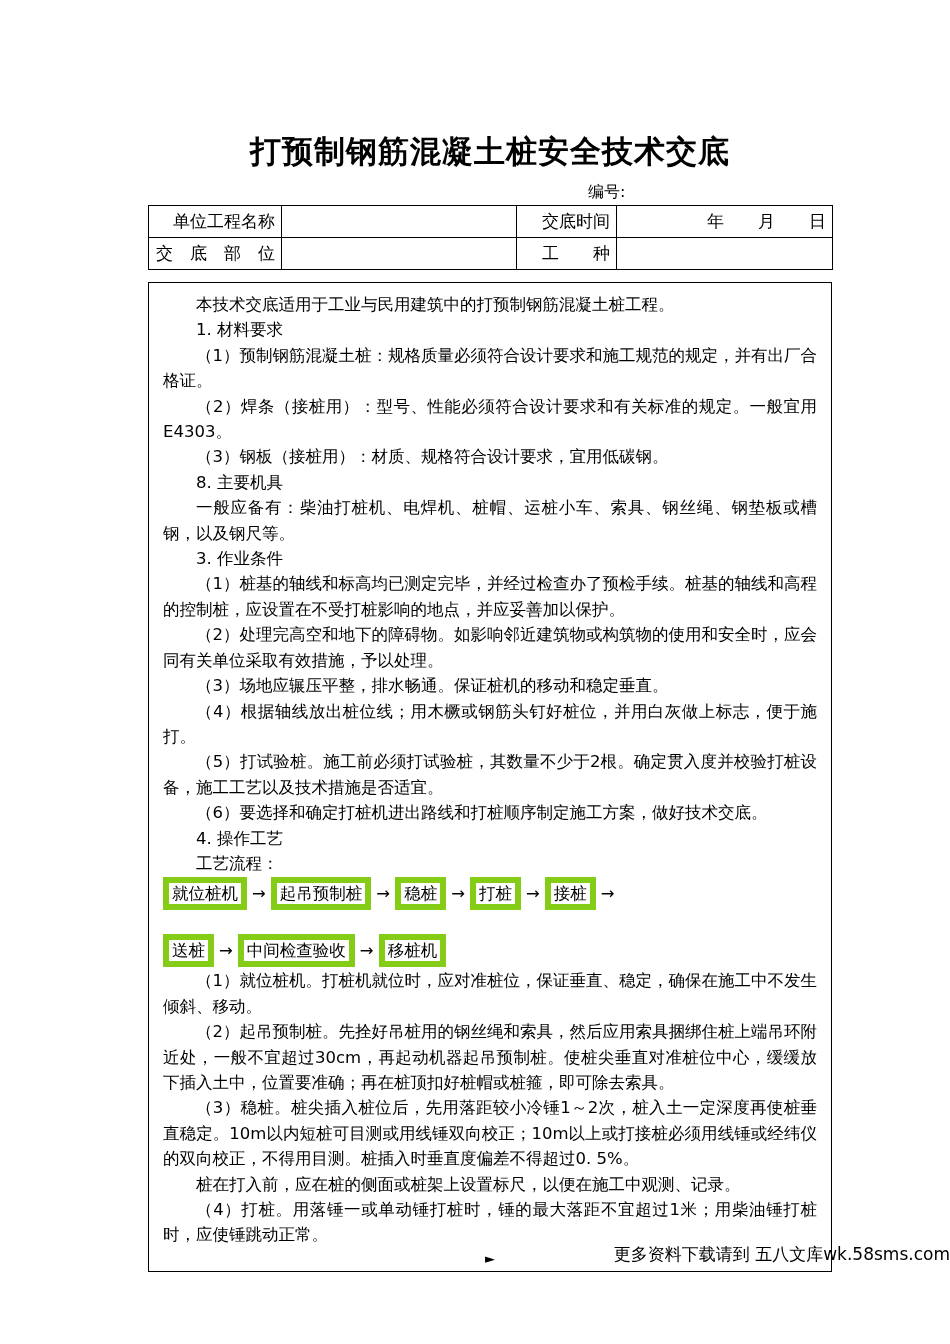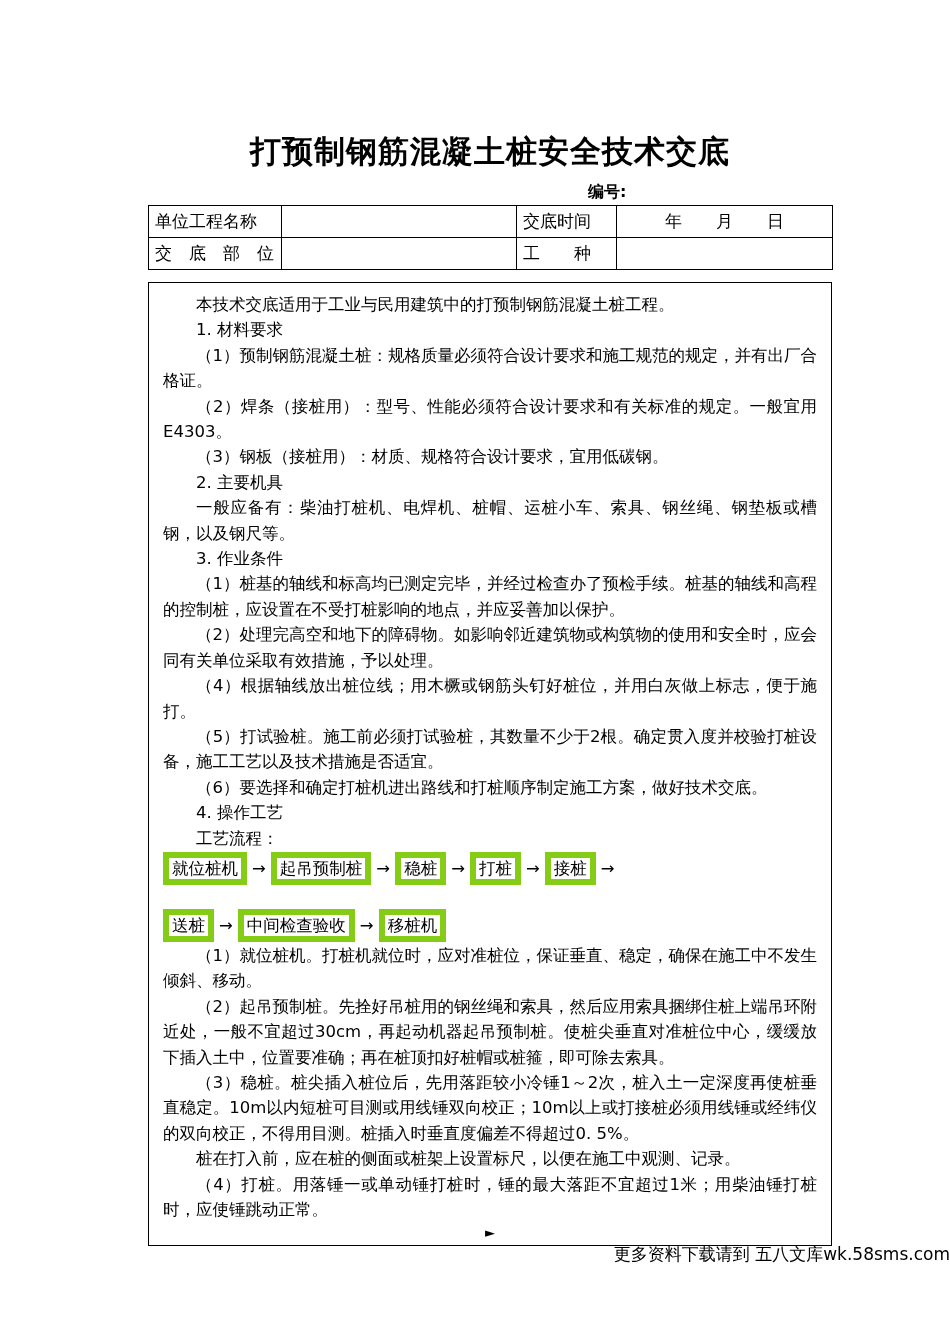--- a/index.html
+++ b/index.html
@@ -23,35 +23,35 @@
     text-align: center;
     letter-spacing: 1px;
     line-height: 38px;
   }
   .number-line {
     margin-top: 11px;
     margin-left: 440px;
     font-size: 16px;
     height: 21px;
     line-height: 21px;
-    font-weight: bold;
   }
   table.info {
     border-collapse: collapse;
     width: 100%;
     margin-top: 3px;
     font-size: 17px;
     table-layout: fixed;
   }
   table.info td {
     border: 1px solid #000;
     height: 29px;
     padding: 1px 6px;
     overflow: hidden;
     white-space: nowrap;
+    text-align: right;
   }
   td.cl { width: 120px; }
   td.cv { width: 222px; }
   td.cr { width: 87px; }
   td.cd { width: 203px; text-align: center; }
   .content-box {
     margin-top: 12px;
     border: 1px solid #000;
     padding: 9px 14px 5px 14px;
     font-size: 16.5px;
@@ -117,25 +117,26 @@
     </tr>
   </tbody>
     </table>
 
   <div class="content-box" id="content">
       <p class="para">本技术交底适用于工业与民用建筑中的打预制钢筋混凝土桩工程。</p>
       <p class="para">1. 材料要求</p>
       <p class="para">（1）预制钢筋混凝土桩：规格质量必须符合设计要求和施工规范的规定，并有出厂合格证。</p>
       <p class="para">（2）焊条（接桩用）：型号、性能必须符合设计要求和有关标准的规定。一般宜用E4303。</p>
       <p class="para">（3）钢板（接桩用）：材质、规格符合设计要求，宜用低碳钢。</p>
-      <p class="para">2. 主要机具</p>
+      <p class="para">8. 主要机具</p>
       <p class="para">一般应备有：柴油打桩机、电焊机、桩帽、运桩小车、索具、钢丝绳、钢垫板或槽钢，以及钢尺等。</p>
       <p class="para">3. 作业条件</p>
       <p class="para">（1）桩基的轴线和标高均已测定完毕，并经过检查办了预检手续。桩基的轴线和高程的控制桩，应设置在不受打桩影响的地点，并应妥善加以保护。</p>
       <p class="para">（2）处理完高空和地下的障碍物。如影响邻近建筑物或构筑物的使用和安全时，应会同有关单位采取有效措施，予以处理。</p>
+      <p class="para">（3）场地应辗压平整，排水畅通。保证桩机的移动和稳定垂直。</p>
       <p class="para">（4）根据轴线放出桩位线；用木橛或钢筋头钉好桩位，并用白灰做上标志，便于施打。</p>
       <p class="para">（5）打试验桩。施工前必须打试验桩，其数量不少于2根。确定贯入度并校验打桩设备，施工工艺以及技术措施是否适宜。</p>
       <p class="para">（6）要选择和确定打桩机进出路线和打桩顺序制定施工方案，做好技术交底。</p>
       <p class="para">4. 操作工艺</p>
       <p class="para">工艺流程：</p>
       <div class="flow-line"><span class="flow-box">就位桩机</span><span class="flow-arrow">→</span><span class="flow-box">起吊预制桩</span><span class="flow-arrow">→</span><span class="flow-box">稳桩</span><span class="flow-arrow">→</span><span class="flow-box">打桩</span><span class="flow-arrow">→</span><span class="flow-box">接桩</span><span class="flow-arrow">→</span></div>
       <div class="flow-line gap"><span class="flow-box">送桩</span><span class="flow-arrow">→</span><span class="flow-box">中间检查验收</span><span class="flow-arrow">→</span><span class="flow-box">移桩机</span></div>
       <p class="para">（1）就位桩机。打桩机就位时，应对准桩位，保证垂直、稳定，确保在施工中不发生倾斜、移动。</p>
       <p class="para">（2）起吊预制桩。先拴好吊桩用的钢丝绳和索具，然后应用索具捆绑住桩上端吊环附近处，一般不宜超过30cm，再起动机器起吊预制桩。使桩尖垂直对准桩位中心，缓缓放下插入土中，位置要准确；再在桩顶扣好桩帽或桩箍，即可除去索具。</p>
       <p class="para">（3）稳桩。桩尖插入桩位后，先用落距较小冷锤1～2次，桩入土一定深度再使桩垂直稳定。10m以内短桩可目测或用线锤双向校正；10m以上或打接桩必须用线锤或经纬仪的双向校正，不得用目测。桩插入时垂直度偏差不得超过0. 5%。</p>

